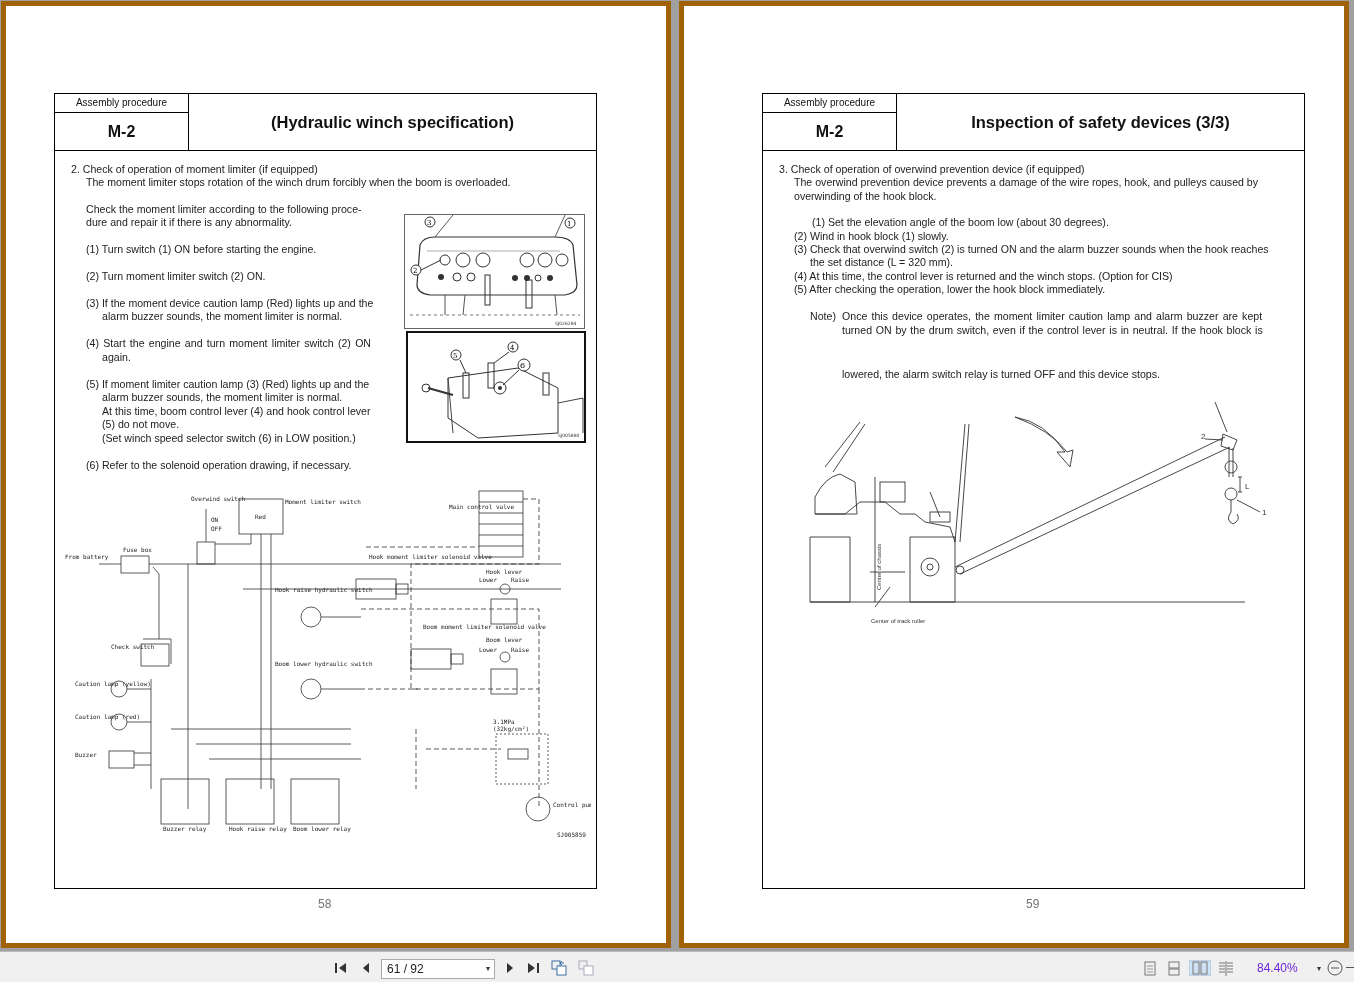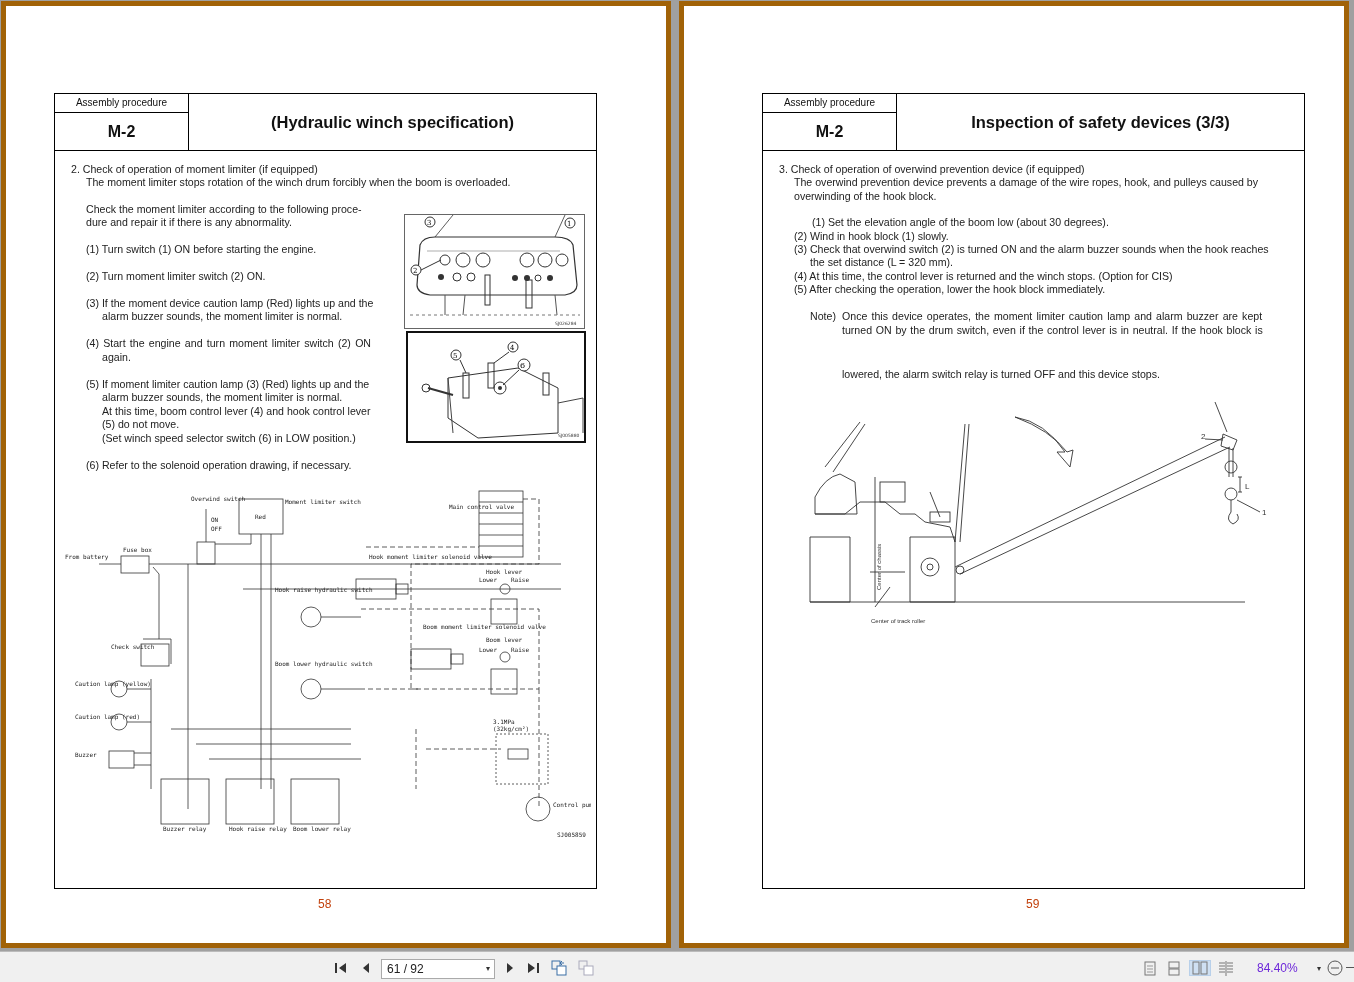--- a/index.html
+++ b/index.html
@@ -8,21 +8,21 @@
   .page { position: absolute; top: 1px; width: 670px; height: 947px; background: #fff; border: 5px solid #a16207; }
   .page.left { left: 1px; }
   .page.right { left: 679px; }
   .frame { position: absolute; left: 48px; top: 87px; width: 543px; height: 796px; border: 1px solid #000; }
   .hdr { position: absolute; left: 0; top: 0; width: 541px; height: 57px; border-bottom: 1px solid #000; }
   .hdr .asm { position: absolute; left: 0; top: 0; width: 134px; height: 19px; border-right: 1px solid #000; border-bottom: 1px solid #000; font-size: 10px; text-align: center; line-height: 18px; color: #111; }
   .hdr .code { position: absolute; left: 0; top: 19px; width: 134px; height: 38px; border-right: 1px solid #000; font-size: 16px; font-weight: bold; text-align: center; line-height: 38px; color: #111; }
   .hdr .title { position: absolute; left: 134px; top: 0; width: 407px; height: 57px; display: flex; flex-direction: column; align-items: center; justify-content: center; font-size: 16.5px; font-weight: bold; color: #111; line-height: 21px; text-align: center; }
   .body { position: absolute; left: 0; top: 58px; width: 541px; font-size: 10.6px; color: #222; line-height: 13.5px; }
   .t { position: absolute; white-space: nowrap; }
-  .pnum { position: absolute; top: 891px; font-size: 12px; color: #c2410c; }
+  .pnum { position: absolute; top: 891px; font-size: 12px; color: #737373; }
   .statusbar { position: absolute; left: 0; top: 951px; width: 1354px; height: 31px; background: #f0f0f0; border-top: 1px solid #bbb; }
   .sb-btn { position: absolute; top: 8px; width: 16px; height: 16px; display: flex; align-items: center; justify-content: center; cursor: pointer; }
   .pagebox { position: absolute; left: 381px; top: 7px; width: 114px; height: 20px; border: 1px solid #aaa; background: #fff; font-size: 12px; color: #222; line-height: 18px; padding-left: 5px; }
   .pagebox .dd { position: absolute; right: 4px; top: 0; font-size: 8px; color: #333; }
   .zoomtxt { position: absolute; left: 1257px; top: 9px; font-size: 12px; color: #6d28d9; }
   .figure { position: absolute; }
   .dia text { font-family: "DejaVu Sans Mono", monospace; font-size: 6px; fill: #222; }
 </style>
 </head>
 <body>

